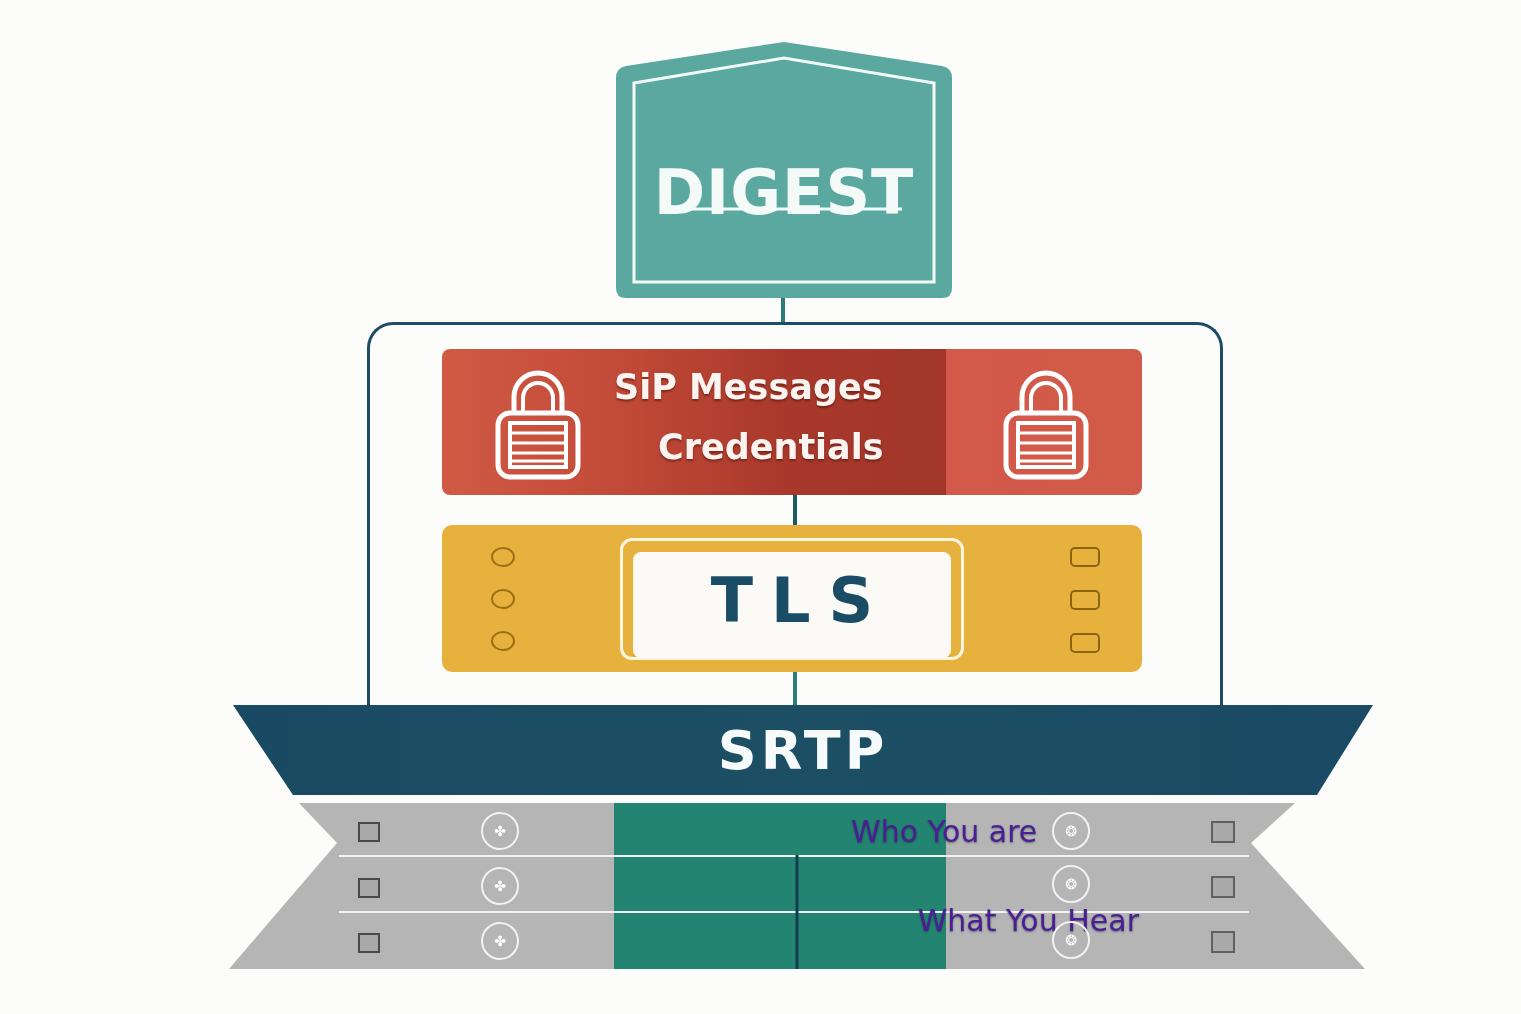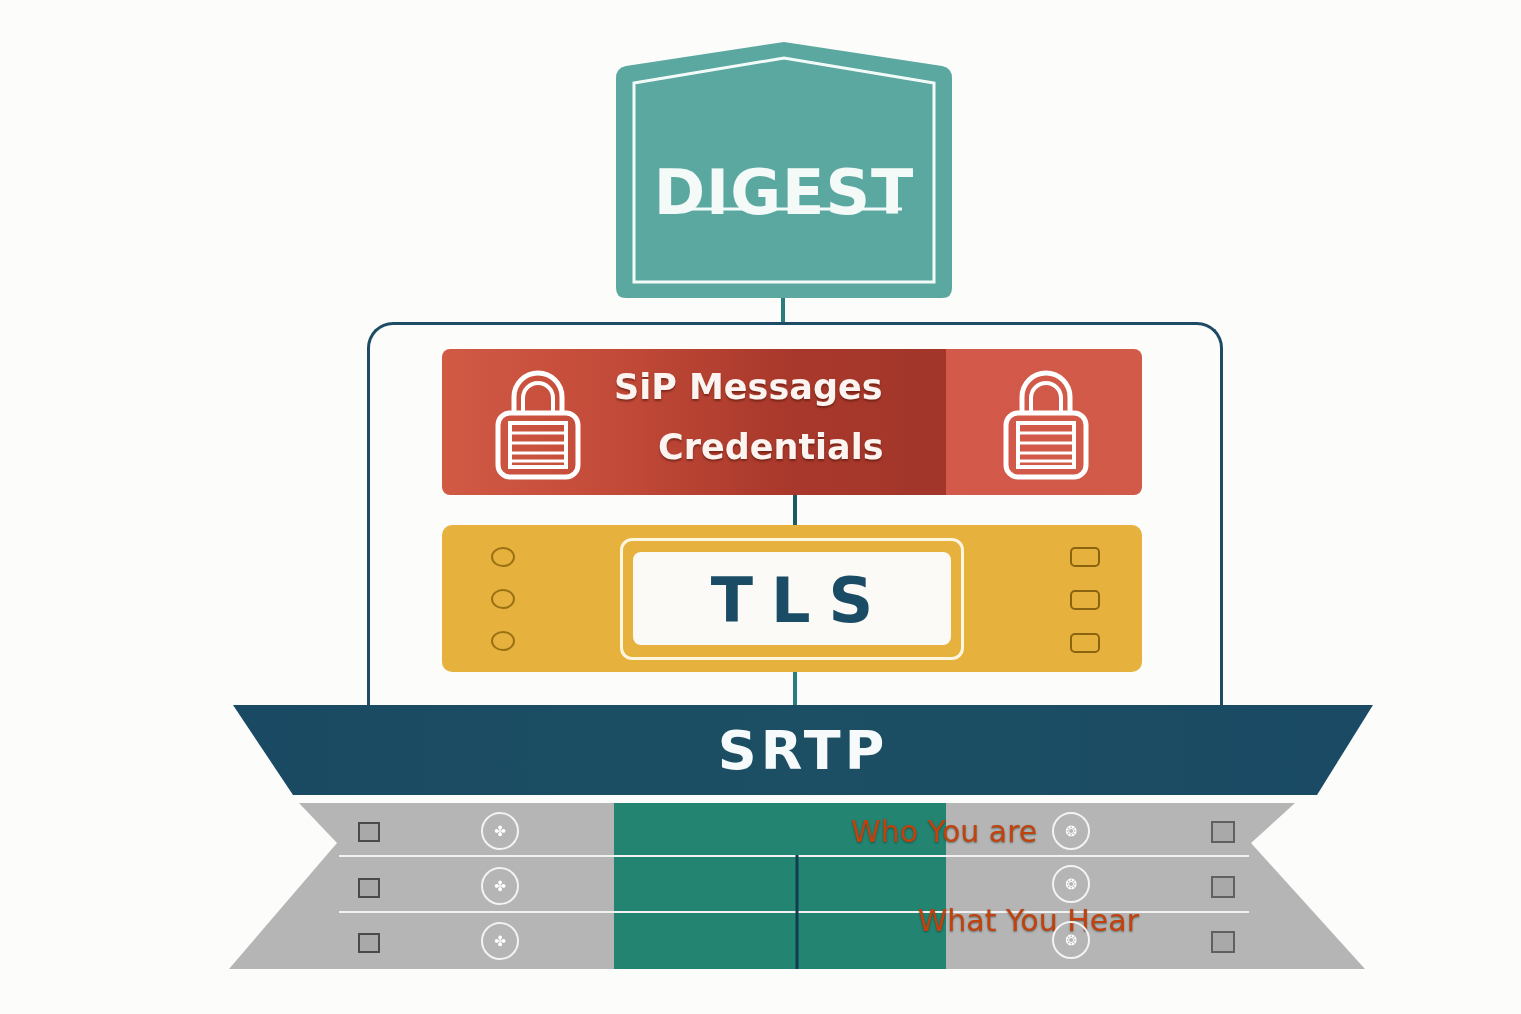--- a/index.html
+++ b/index.html
@@ -45,21 +45,21 @@
   
   #tls {
     left: 406px; top: 525px; width: 700px; height: 147px;
     border-radius: 10px; background: #e7b13e;
   }
   .tls-plate-outer {
     position: absolute; left: 178px; top: 13px; width: 344px; height: 122px;
     border: 3px solid #fff6e0; border-radius: 12px; box-sizing: border-box;
   }
   .tls-plate {
-    position: absolute; left: 191px; top: 27px; width: 318px; height: 93px;
+    position: absolute; left: 191px; top: 27px; width: 318px; height: 106px;
     background: #fbfaf6; border-radius: 8px; text-decoration: underline;
   }
   .tls-text {
     position: absolute; left: 0; width: 318px; top: 18px; text-align: center;
     font-weight: bold; font-size: 62px; letter-spacing: 18px; color: #1a4c66;
     line-height: 62px; padding-left: 18px; box-sizing: border-box;
   }
   .tls-dot { position: absolute; width: 24px; height: 20px; border: 2px solid #9a7112; border-radius: 50%; box-sizing: border-box; }
   .tls-sq { position: absolute; width: 30px; height: 20px; border: 2px solid #8a6410; border-radius: 5px; box-sizing: border-box; }
 
@@ -68,21 +68,21 @@
   .srtp-text {
     position: absolute; left: 0; width: 1140px; top: 18px; text-align: center;
     color: #f6fafb; font-weight: bold; font-size: 54px; letter-spacing: 4px; line-height: 56px;
   }
 
   
   #ribbon { left: 193px; top: 803px; width: 1136px; height: 166px; }
   .row-label {
     position: absolute; left: 578px; width: 332px; text-align: left;
     padding-left: 44px; box-sizing: border-box;
-    color: #c2410c; font-size: 30px; line-height: 36px;
+    color: #4c1d95; font-size: 30px; line-height: 36px;
     text-shadow: 0 1px 2px rgba(0,40,30,0.5);
   }
   .cb { position: absolute; width: 22px; height: 20px; border: 2px solid #4a4a4a; background: #a9a9a9; box-sizing: border-box; }
   .cb.r { border-color: #606060; width: 24px; height: 22px; }
   .medal {
     position: absolute; width: 38px; height: 38px; border: 2px solid #f3f3f3;
     border-radius: 50%; box-sizing: border-box; color: #fff; text-align: center;
     font-size: 14px; line-height: 34px; font-weight: bold;
   }
 </style>

